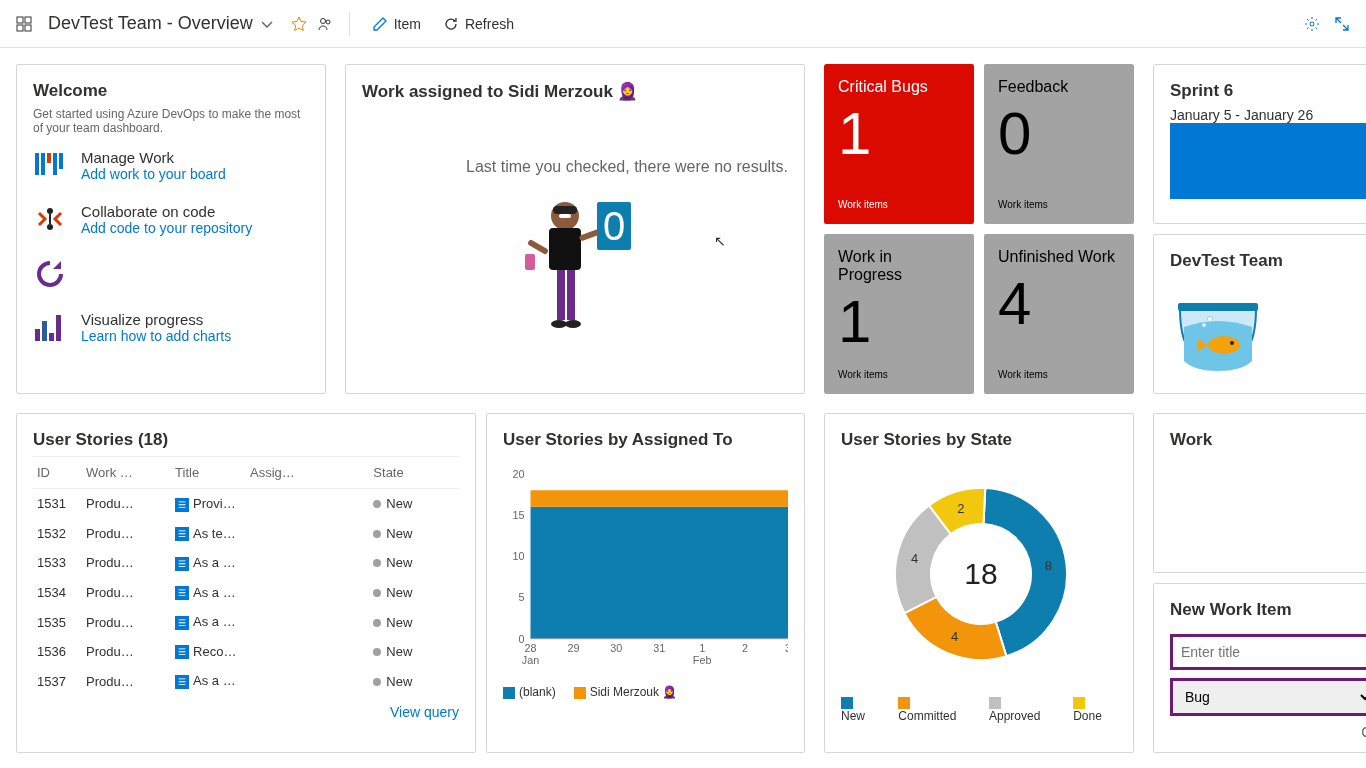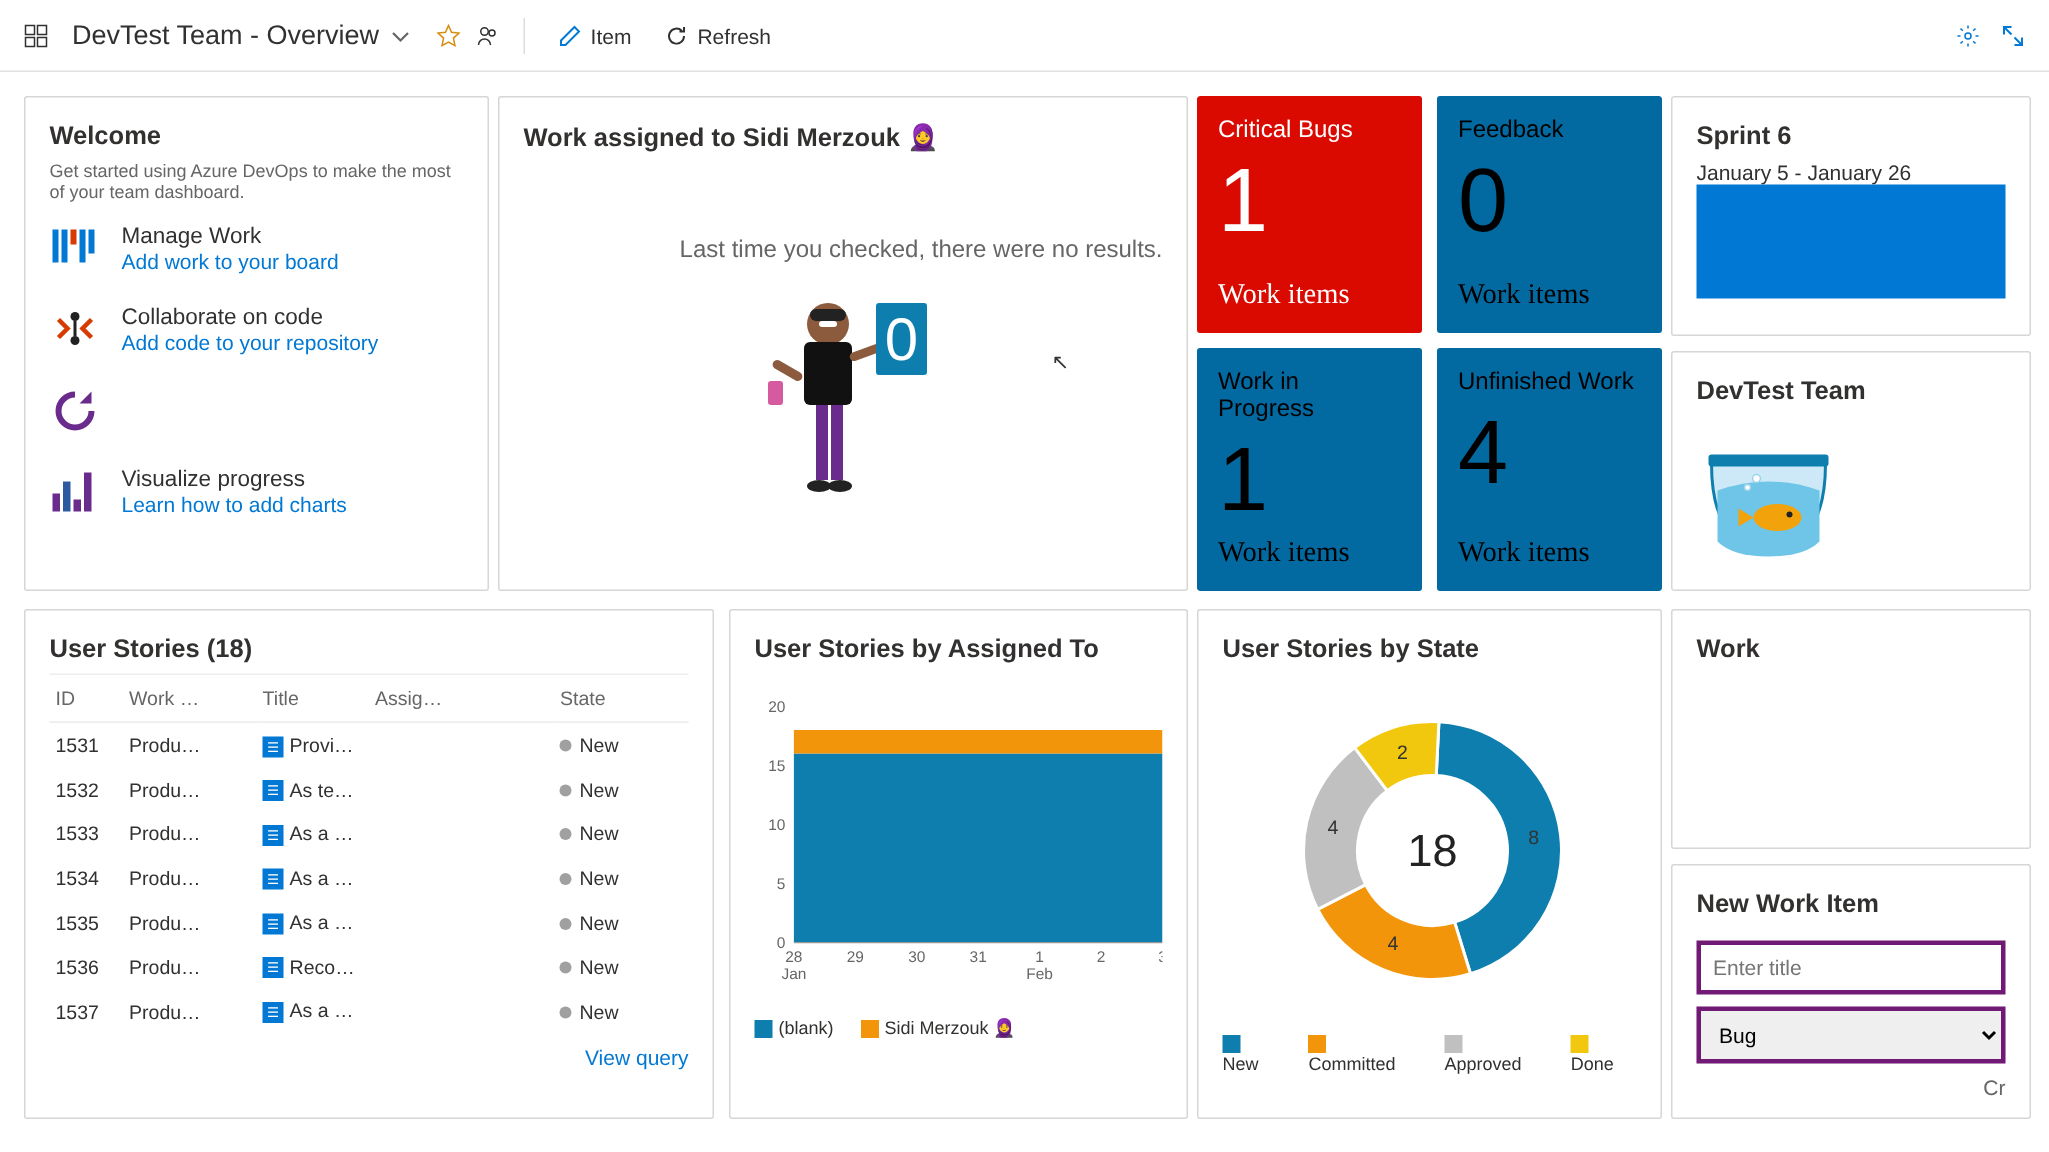--- a/index.html
+++ b/index.html
@@ -7,44 +7,44 @@
 
 
 .toolbar { height: 48px; display: flex; align-items: center; padding: 0 16px; border-bottom: 1px solid #e1e1e1; gap: 10px; }
 .toolbar .title { font-size: 18px; font-weight: 400; }
 .toolbar .sep { width: 1px; height: 24px; background: #ddd; margin: 0 6px; }
 .toolbar .tbtn { display: flex; align-items: center; gap: 6px; cursor: pointer; padding: 4px 6px; }
 .toolbar .right { margin-left: auto; display: flex; gap: 14px; }
 .icon-svg { width: 16px; height: 16px; flex-shrink: 0; }
 
 
-.dash { padding: 16px; display: grid; grid-template-columns: 310px 460px 310px 240px; grid-auto-rows: auto; gap: 6px; height: calc(768px - 48px); overflow: hidden; }
+.dash { padding: 16px; display: grid; grid-template-columns: 310px 460px 310px 240px; grid-auto-rows: auto; gap: 19px; height: calc(768px - 48px); overflow: hidden; }
 .widget { border: 1px solid #d6d6d6; background: #fff; border-radius: 2px; padding: 16px; position: relative; overflow: hidden; }
 .widget h3 { font-size: 17px; font-weight: 600; margin-bottom: 6px; }
 
 
 .welcome .sub { font-size: 12px; color: #666; margin-bottom: 14px; }
 .welcome .item { display: flex; gap: 14px; margin-bottom: 20px; }
 .welcome .item .wicon { width: 34px; height: 34px; flex-shrink: 0; }
 .welcome .item .wtitle { font-size: 15px; }
 .welcome .item a { color: #0078d4; text-decoration: none; font-size: 14px; cursor: pointer; }
 
 
 .assigned { display: flex; flex-direction: column; }
 .assigned .msg { text-align: right; color: #666; font-size: 16px; margin-top: 50px; }
 .assigned .zero-art { display:flex; justify-content:center; margin-top:16px; }
 
 
 .metrics { display: grid; grid-template-columns: 1fr 1fr; grid-template-rows: 1fr 1fr; gap: 10px; padding: 0; border: none; }
 .tile { padding: 14px; color: #fff; display: flex; flex-direction: column; border-radius: 2px; }
 .tile.red { background: #da0a00; }
-.tile.blue { background: #0369a1; }
+.tile.blue { background: #a3a3a3; }
 .tile .tlabel { font-size: 16px; color: #fff; }
 .tile .tnum { font-size: 60px; font-weight: 300; line-height: 1; margin: 8px 0; }
-.tile .tfoot { font-size: 19px; margin-top: auto; font-family: Liberation Serif, serif; }
+.tile .tfoot { font-size: 10px; margin-top: auto; }
 .tile.blue .tlabel, .tile.blue .tnum, .tile.blue .tfoot { color: #000; }
 .tile.red .tlabel, .tile.red .tnum, .tile.red .tfoot { color: #fff; }
 .sprint .bar { height: 76px; background: #0078d4; }
 
 
 .team { display: flex; gap: 10px; align-items: flex-start; }
 .team .fishbowl { flex-shrink:0; }
 .team .lonely { font-size: 14px; margin-bottom: 10px; white-space:nowrap; }
 .team .invite-btn { background: #0078d4; color: #fff; border: none; padding: 7px 12px; font-size: 14px; cursor: pointer; white-space:nowrap; }
 

